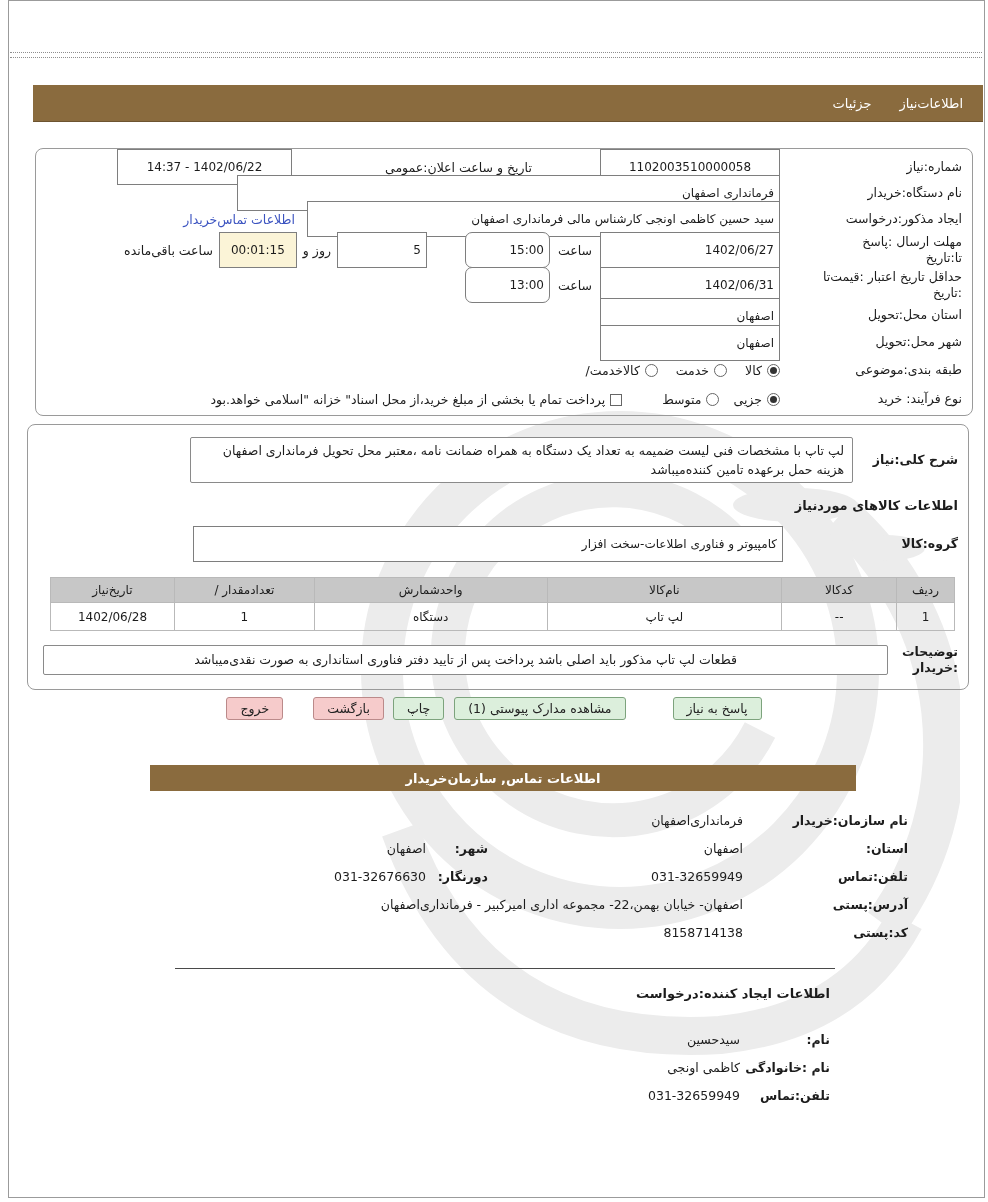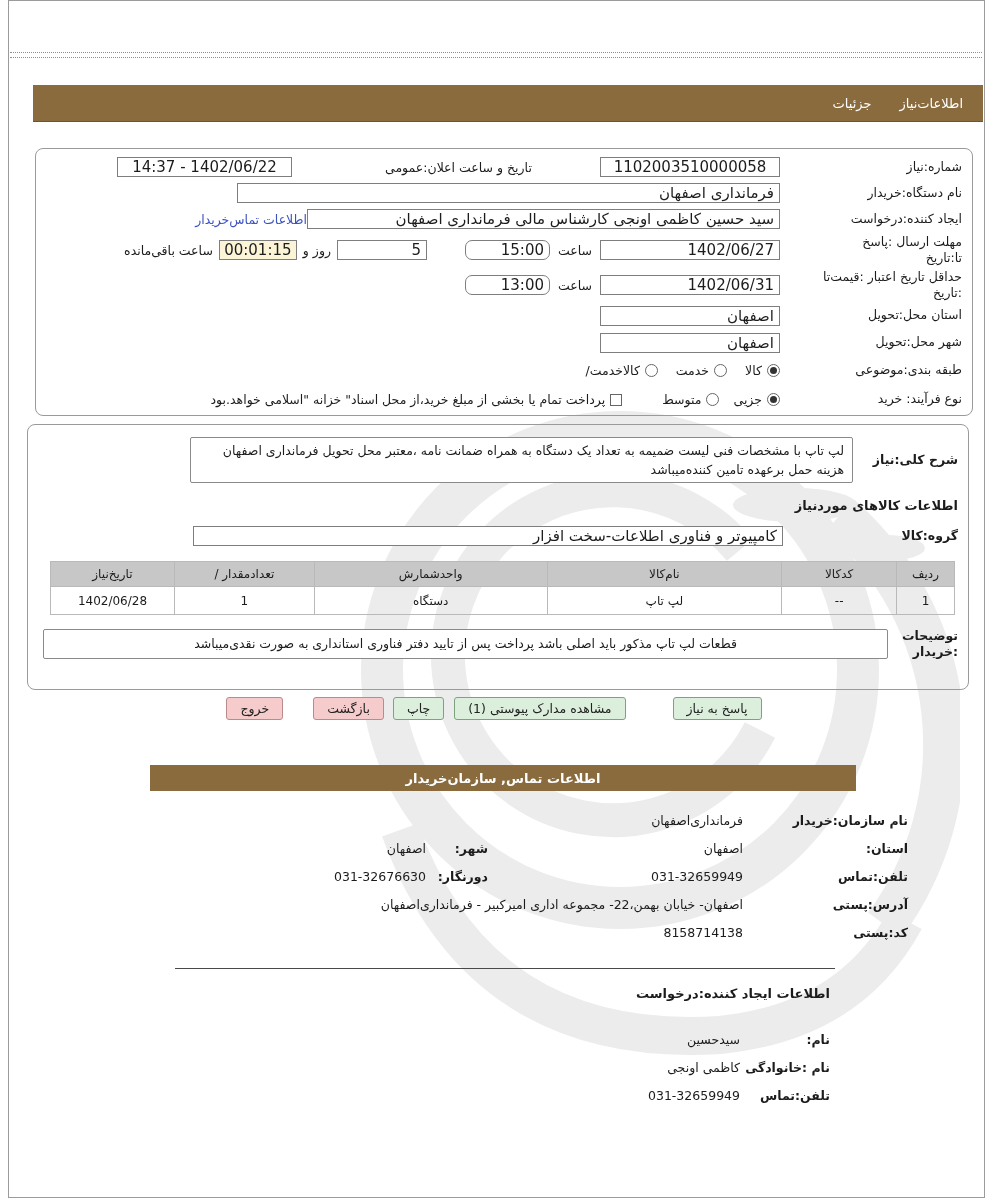--- a/index.html
+++ b/index.html
@@ -26,29 +26,29 @@
          direction:rtl; background:transparent; z-index:2; }
   .box1 { left:35px; top:148px; width:938px; height:268px; padding:5px 10px 2px 8px;
           display:flex; flex-direction:column; }
   .frow { display:flex; align-items:center; }
   .h26{min-height:26px;} .h27{min-height:27px;} .h29{min-height:29px;}
   .h34{min-height:34px;} .h36{min-height:36px;}
   .flabel { width:182px; text-align:right; line-height:1.3; white-space:pre-line; }
   .fmid { width:170px; text-align:left; white-space:nowrap; }
   .slabel { white-space:nowrap; }
 
-  .inp { border:1px solid #7e7e7e; background:#fff; height:20px;
-         display:flex; align-items:center; padding:0 5px; font-size:15px; }
+  .inp { border:1px solid #7e7e7e; background:#fff; height:36px;
+         display:flex; align-items:center; padding:0 5px; font-size:12px; }
   .inp.ltr { direction:ltr; justify-content:flex-end; }
   .inp.center { justify-content:center; }
   .inp.yellow { background:var(--highlight_yellow,#fbf4d7); }
   .w180{width:180px;} .w175{width:175px;} .w543{width:543px;} .w473{width:473px;}
   .w85{width:85px;} .w90{width:90px;} .w78{width:78px;} .w590{width:590px;}
   .mr6{margin-right:6px;} .mr8{margin-right:8px;border-radius:7px;}
-  .mr12{} .mr14{margin-right:14px;} .mr18{margin-right:18px;}
+  .mr12{margin-right:12px;} .mr14{margin-right:14px;} .mr18{margin-right:18px;}
   .mr38{margin-right:38px;} .mr40{margin-right:40px;} .mr45{margin-right:45px;}
   .mr70{margin-right:70px;} .mr93{margin-right:93px;}
 
   .link { color:var(--link_blue,#3b53c0); cursor:pointer; }
 
   .opt { display:flex; align-items:center; cursor:pointer; }
   .radio { width:13px; height:13px; border:1px solid #666; border-radius:50%;
            background:#fff; position:relative; flex:none; }
   .radio.sel::after { content:""; position:absolute; inset:2px; border-radius:50%; background:#333; }
   .checkbox { width:12px; height:12px; border:1px solid #666; background:#fff; flex:none; }
@@ -135,21 +135,21 @@
     <div class="fmid mr45">تاریخ و ساعت اعلان:عمومی</div>
     <div class="inp w175 ltr center mr93">14:37 - 1402/06/22</div>
   </div>
 
   <div class="frow h26">
     <div class="flabel">نام دستگاه:خریدار</div>
     <div class="inp w543">فرمانداری اصفهان</div>
   </div>
 
   <div class="frow h26">
-    <div class="flabel">ایجاد کننده:درخواست</div>
+    <div class="flabel">ایجاد مذکور:درخواست</div>
     <div class="inp w473">سید حسین کاظمی اونجی کارشناس مالی فرمانداری اصفهان</div>
     <span class="link mr12">اطلاعات تماس‌خریدار</span>
   </div>
 
   <div class="frow h36">
     <div class="flabel">مهلت ارسال :پاسخ
 تا:تاریخ</div>
     <div class="inp w180 ltr">1402/06/27</div>
     <span class="slabel mr8">ساعت</span>
     <div class="inp w85 ltr mr8">15:00</div>

